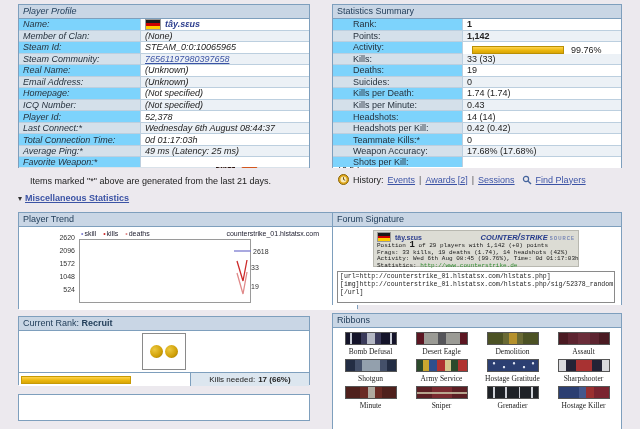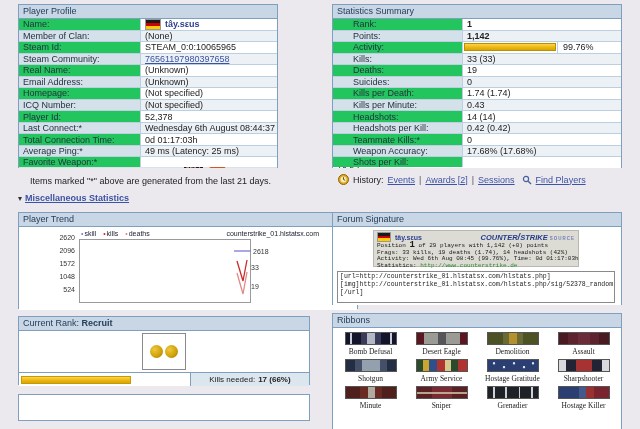--- a/index.html
+++ b/index.html
@@ -3,33 +3,33 @@
 <meta charset="utf-8">
 <style>
   html,body{margin:0;padding:0;}
   #screen{position:relative;width:640px;height:429px;background:#ece9ee;font-family:"Liberation Sans",sans-serif;color:#222;overflow:hidden;}
   .panel{position:absolute;border:1px solid #7e9fbd;background:#fff;box-sizing:border-box;}
   .phead{height:13px;line-height:13px;background:#c9d6e5;border-bottom:1px solid #7e9fbd;color:#24405c;font-size:9px;padding:0 4px;white-space:nowrap;overflow:hidden;}
   .rows{display:flex;flex-direction:column;}
   .row{flex:1;display:flex;border-bottom:1px solid #bccfdf;min-height:0;}
   .row:last-child{border-bottom:none;flex-direction:column;}
   .cell{display:flex;align-items:center;font-size:9px;line-height:10px;padding:0 4px;box-sizing:border-box;overflow:hidden;white-space:nowrap;}
-  .label{background:#22c55e;border-right:1px solid #bccfdf;color:#26323e;}
+  .label{background:#7dd3fc;border-right:1px solid #bccfdf;color:#26323e;}
   .value{flex:1;background:#fff;}
   .row:nth-child(even) .label{background:#d4e0ea;}
   .row:nth-child(even) .value{background:#ecf1f6;}
   #profile-panel .label{width:122px;}
   #stats-panel .label{width:130px;padding-left:20px;}
   .bold{font-weight:bold;}
   a.lnk{color:#3b53a5;text-decoration:underline;cursor:pointer;}
   .flag{display:inline-block;width:14px;height:9px;margin-right:4px;border:1px solid #999;background:linear-gradient(180deg,#1a1a1a 0 33%,#cc0000 33% 66%,#ffcc00 66% 100%);flex:none;}
   .pname{color:#2e3f8f;font-weight:bold;}
   .weapon-cell{background:#d9e2ea !important;justify-content:flex-end;gap:4px;padding-right:40px;}
   .wbadge{background:#2a1410;color:#fff;font-size:6px;line-height:8px;padding:0 2px;letter-spacing:0.5px;}
-  .nopad{padding:0;}
+  .nopad{padding:8px;}
   .actbar-outer{width:95px;height:100%;display:flex;align-items:center;border-right:1px solid #bccfdf;padding:0 1px;box-sizing:border-box;}
   .actbar-fill{height:8px;background:linear-gradient(180deg,#ffd34d,#e9b50b 60%,#d9a505);border:1px solid #b98f04;box-sizing:border-box;}
   .actpct{padding-left:5px;font-size:9px;}
   .note{position:absolute;left:30px;top:176px;font-size:9px;color:#222;}
   .histline{position:absolute;left:338px;top:174px;display:flex;align-items:center;gap:4px;font-size:9px;}
   .sep{color:#555;}
   .misc{position:absolute;left:18px;top:193px;font-size:9px;display:flex;align-items:center;gap:3px;}
   .misc .arrow{font-size:8px;color:#333;}
   .misc a{font-weight:bold;}
   
@@ -79,21 +79,21 @@
   .rb10{background:linear-gradient(0deg,transparent 0 38%,rgba(192,180,154,0.9) 38% 55%,transparent 55%),linear-gradient(90deg,#5c1f24 0 30%,#7a2a30 30% 70%,#5c1f24 70%);}
   .rb11{background:linear-gradient(90deg,#1e2126 0 10%,#cfd2d8 10% 14%,#1e2126 14% 35%,#caccd2 35% 38%,#1e2126 38% 62%,#caccd2 62% 65%,#1e2126 65% 86%,#cfd2d8 86% 90%,#1e2126 90%);}
   .rb12{background:linear-gradient(90deg,#2c3f72 0 40%,#45588c 40% 55%,#9a3030 55% 70%,#7a2430 70%);}
   .icon{flex:none;display:inline-flex;}
 </style>
 </head>
 <body>
 
 <div id="screen">
 
-  <div class="panel" id="profile-panel" style="left:18px;top:4px;width:260px;height:164px;">
+  <div class="panel" id="profile-panel" style="left:18px;top:4px;width:292px;height:164px;font-style:italic;">
     <div class="phead">Player Profile</div>
     <div class="rows" style="height:149px;">
       <div class="row">
         <div class="cell label">Name:</div>
         <div class="cell value">
           <span class="flag"></span>
           <span class="pname">tây.sεus</span>
         </div>
       </div>
       <div class="row">

